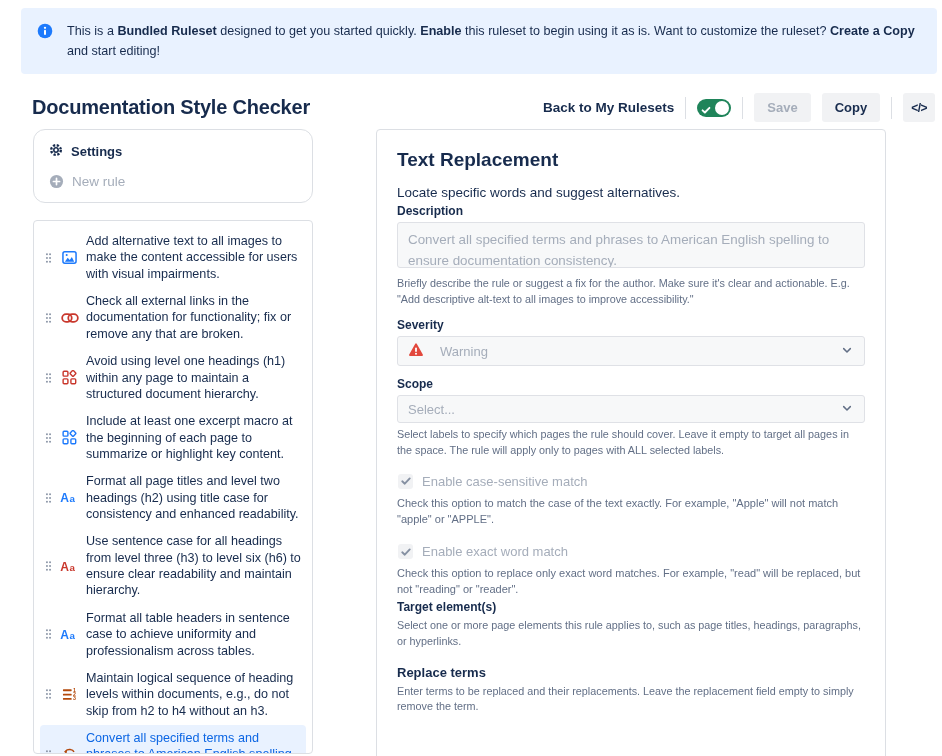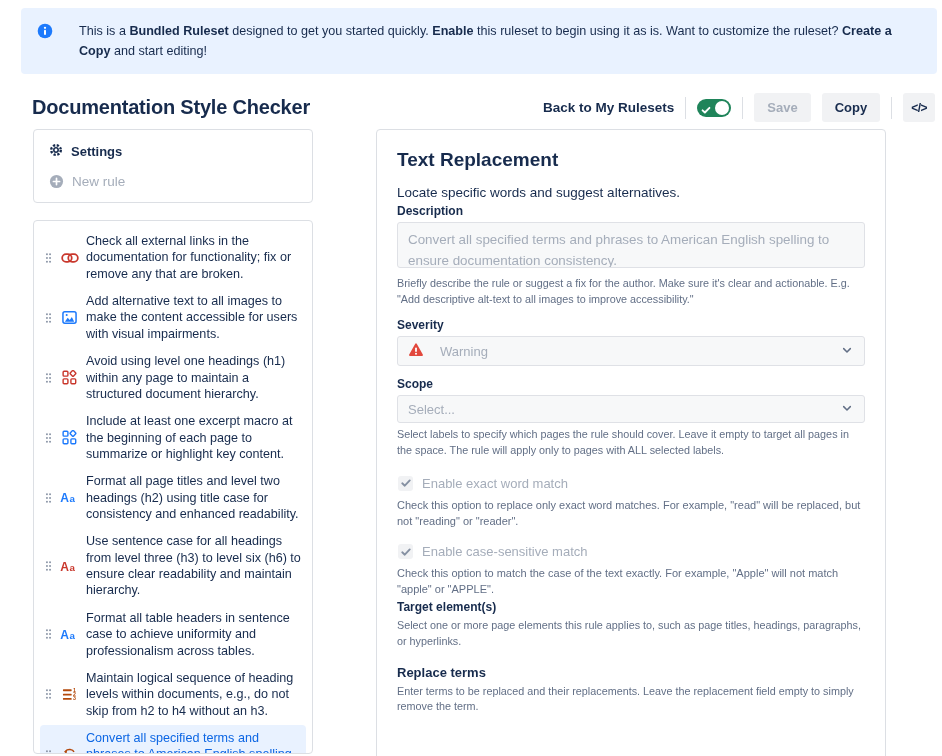--- a/index.html
+++ b/index.html
@@ -1,21 +1,21 @@
 <!DOCTYPE html>
 <html><head>
 <meta charset="utf-8">
 <style>
   html,body{margin:0;padding:0;background:#fff;}
   .page{position:relative;width:942px;height:756px;overflow:hidden;background:#fff;
         font-family:"Liberation Sans","DejaVu Sans",sans-serif;color:#172B4D;}
 
   
   .banner{position:absolute;left:21px;top:8px;width:916px;box-sizing:border-box;
-          background:#E9F2FF;border-radius:4px;padding:13px 16px;display:flex;gap:26px;}
+          background:#E9F2FF;border-radius:4px;padding:13px 16px;display:flex;gap:14px;}
   .banner .b-icon{flex:0 0 16px;margin-top:2px;}
   .banner .b-text{font-size:12.6px;line-height:1.6;color:#172B4D;max-width:850px;}
 
   
   .header-row{position:absolute;left:32px;top:72px;width:903px;display:flex;
               justify-content:space-between;align-items:center;margin-top:21px;}
   .page-title{font-size:20px;font-weight:700;letter-spacing:-0.2px;}
   .controls{display:flex;align-items:center;gap:11px;}
   .back-btn{font-size:13.5px;font-weight:700;color:#172B4D;cursor:pointer;background:none;border:none;
             font-family:inherit;padding:0;}
@@ -24,21 +24,21 @@
           display:inline-flex;align-items:center;cursor:pointer;border:none;}
   .toggle .tg-check{position:absolute;left:4px;top:4px;}
   .toggle .knob{position:absolute;right:2px;top:2px;width:14px;height:14px;border-radius:50%;background:#fff;}
   .btn{height:29px;padding:0 13px;border:none;border-radius:3px;background:#F1F2F4;
        font-family:inherit;font-size:13px;font-weight:600;color:#172B4D;cursor:pointer;}
   .btn.disabled{color:#A5ADBA;}
   .btn.icon-btn{padding:0 8px;font-weight:700;font-size:12px;letter-spacing:-0.5px;}
 
   
   .settings-card{position:absolute;left:33px;top:129px;width:280px;height:74px;box-sizing:border-box;
-                 border:1px solid #DCDFE4;border-radius:4px;padding:13px 15px;background:#fff;}
+                 border:1px solid #DCDFE4;border-radius:12px;padding:13px 15px;background:#fff;}
   .settings-row{display:flex;align-items:center;gap:8px;font-size:13px;font-weight:700;color:#172B4D;cursor:pointer;}
   .newrule-row{display:flex;gap:8px;font-size:13.5px;color:#A5ADBA;margin-top:14px;cursor:pointer;}
 
   .rules-card{position:absolute;left:33px;top:220px;width:280px;height:534px;box-sizing:border-box;
               border:1px solid #DCDFE4;border-radius:4px;padding:7px 6px;background:#fff;overflow:hidden;}
   .rule-item{display:flex;align-items:center;gap:7px;padding:5px 5px;border-radius:4px;margin-bottom:1px;cursor:pointer;}
   .rule-item .drag{flex:0 0 8px;display:flex;align-items:center;}
   .rule-item .rule-icon{flex:0 0 19px;display:flex;align-items:center;justify-content:center;}
   .rule-item .rule-text{font-size:12.6px;line-height:1.3;color:#172B4D;}
   .rule-item.selected{background:#E9F2FF;}
@@ -133,49 +133,49 @@
               <circle cx="2.2" cy="2.6" r="1.1"></circle>
               <circle cx="5.8" cy="2.6" r="1.1"></circle>
               <circle cx="2.2" cy="7" r="1.1"></circle>
               <circle cx="5.8" cy="7" r="1.1"></circle>
               <circle cx="2.2" cy="11.4" r="1.1"></circle>
               <circle cx="5.8" cy="11.4" r="1.1"></circle>
             </g>
           </svg>
       </span>
       <span class="rule-icon">
-          <svg viewBox="0 0 19 13" width="18" height="12" fill="none" stroke="#C9372C" stroke-width="1.9">
-            <rect x="1" y="2.3" width="10.4" height="8.4" rx="4.2"></rect>
-            <rect x="7.6" y="2.3" width="10.4" height="8.4" rx="4.2"></rect>
-          </svg>
-        </span>
-      <span class="rule-text">Check all external links in the documentation for functionality; fix or remove any that are broken.</span>
-    </div>
-
-    <div class="rule-item">
-      <span class="drag">
-        <svg viewBox="0 0 8 14" width="7" height="12">
-            <g fill="#8590A2">
-              <circle cx="2.2" cy="2.6" r="1.1"></circle>
-              <circle cx="5.8" cy="2.6" r="1.1"></circle>
-              <circle cx="2.2" cy="7" r="1.1"></circle>
-              <circle cx="5.8" cy="7" r="1.1"></circle>
-              <circle cx="2.2" cy="11.4" r="1.1"></circle>
-              <circle cx="5.8" cy="11.4" r="1.1"></circle>
-            </g>
-          </svg>
-      </span>
-      <span class="rule-icon">
           <svg viewBox="0 0 16 16" width="15" height="15">
             <rect x="1" y="1.9" width="14" height="12.2" rx="2" fill="none" stroke="#1D7AFC" stroke-width="1.6"></rect>
             <path d="M3 12.6 L6.1 8.3 L8.3 10.7 L10.5 7.5 L13 12.6 Z" fill="#1D7AFC"></path>
             <circle cx="5" cy="5.3" r="1.1" fill="#1D7AFC"></circle>
           </svg>
         </span>
       <span class="rule-text">Add alternative text to all images to make the content accessible for users with visual impairments.</span>
+    </div>
+
+    <div class="rule-item">
+      <span class="drag">
+        <svg viewBox="0 0 8 14" width="7" height="12">
+            <g fill="#8590A2">
+              <circle cx="2.2" cy="2.6" r="1.1"></circle>
+              <circle cx="5.8" cy="2.6" r="1.1"></circle>
+              <circle cx="2.2" cy="7" r="1.1"></circle>
+              <circle cx="5.8" cy="7" r="1.1"></circle>
+              <circle cx="2.2" cy="11.4" r="1.1"></circle>
+              <circle cx="5.8" cy="11.4" r="1.1"></circle>
+            </g>
+          </svg>
+      </span>
+      <span class="rule-icon">
+          <svg viewBox="0 0 19 13" width="18" height="12" fill="none" stroke="#C9372C" stroke-width="1.9">
+            <rect x="1" y="2.3" width="10.4" height="8.4" rx="4.2"></rect>
+            <rect x="7.6" y="2.3" width="10.4" height="8.4" rx="4.2"></rect>
+          </svg>
+        </span>
+      <span class="rule-text">Check all external links in the documentation for functionality; fix or remove any that are broken.</span>
     </div>
 
     <div class="rule-item">
       <span class="drag">
         <svg viewBox="0 0 8 14" width="7" height="12">
             <g fill="#8590A2">
               <circle cx="2.2" cy="2.6" r="1.1"></circle>
               <circle cx="5.8" cy="2.6" r="1.1"></circle>
               <circle cx="2.2" cy="7" r="1.1"></circle>
               <circle cx="5.8" cy="7" r="1.1"></circle>
@@ -376,44 +376,44 @@
         <span class="val">Select...</span>
         <span>
           <svg viewBox="0 0 16 16" width="14" height="14" fill="none" stroke="#626F86" stroke-width="1.7" stroke-linecap="round" stroke-linejoin="round">
               <path d="M4.2 6.4 L8 10.2 L11.8 6.4"></path>
             </svg>
         </span>
       </div>
       <div class="helper">Select labels to specify which pages the rule should cover. Leave it empty to target all pages in the space. The rule will apply only to pages with ALL selected labels.</div>
     </div>
 
+    <div class="cb-block">
+      <div class="check-row">
+        <span class="checkbox">
+          <svg viewBox="0 0 16 16" width="12" height="12" fill="none" stroke="#8590A2" stroke-width="2.5" stroke-linecap="round" stroke-linejoin="round">
+              <path d="M3 8.4 L6.4 11.6 L13 4.6"></path>
+            </svg>
+        </span>
+        <span class="check-label">Enable case-sensitive match</span>
+      </div>
+      <div class="helper">Check this option to match the case of the text exactly. For example, "Apple" will not match "apple" or "APPLE".</div>
+    </div>
+
     <div class="cb-block" style="margin-top:17px;">
       <div class="check-row">
         <span class="checkbox">
           <svg viewBox="0 0 16 16" width="12" height="12" fill="none" stroke="#8590A2" stroke-width="2.5" stroke-linecap="round" stroke-linejoin="round">
               <path d="M3 8.4 L6.4 11.6 L13 4.6"></path>
             </svg>
         </span>
         <span class="check-label">Enable exact word match</span>
       </div>
       <div class="helper">Check this option to replace only exact word matches. For example, "read" will be replaced, but not "reading" or "reader".</div>
     </div>
 
-    <div class="cb-block">
-      <div class="check-row">
-        <span class="checkbox">
-          <svg viewBox="0 0 16 16" width="12" height="12" fill="none" stroke="#8590A2" stroke-width="2.5" stroke-linecap="round" stroke-linejoin="round">
-              <path d="M3 8.4 L6.4 11.6 L13 4.6"></path>
-            </svg>
-        </span>
-        <span class="check-label">Enable case-sensitive match</span>
-      </div>
-      <div class="helper">Check this option to match the case of the text exactly. For example, "Apple" will not match "apple" or "APPLE".</div>
-    </div>
-
     <div class="group" style="margin-top:2px;">
       <div class="flabel">Target element(s)</div>
       <div class="helper">Select one or more page elements this rule applies to, such as page titles, headings, paragraphs, or hyperlinks.</div>
     </div>
 
     <div class="group" style="margin-top:15px;">
       <div class="flabel lg">Replace terms</div>
       <div class="helper" style="margin-top:0;">Enter terms to be replaced and their replacements. Leave the replacement field empty to simply remove the term.</div>
 
     </div>

